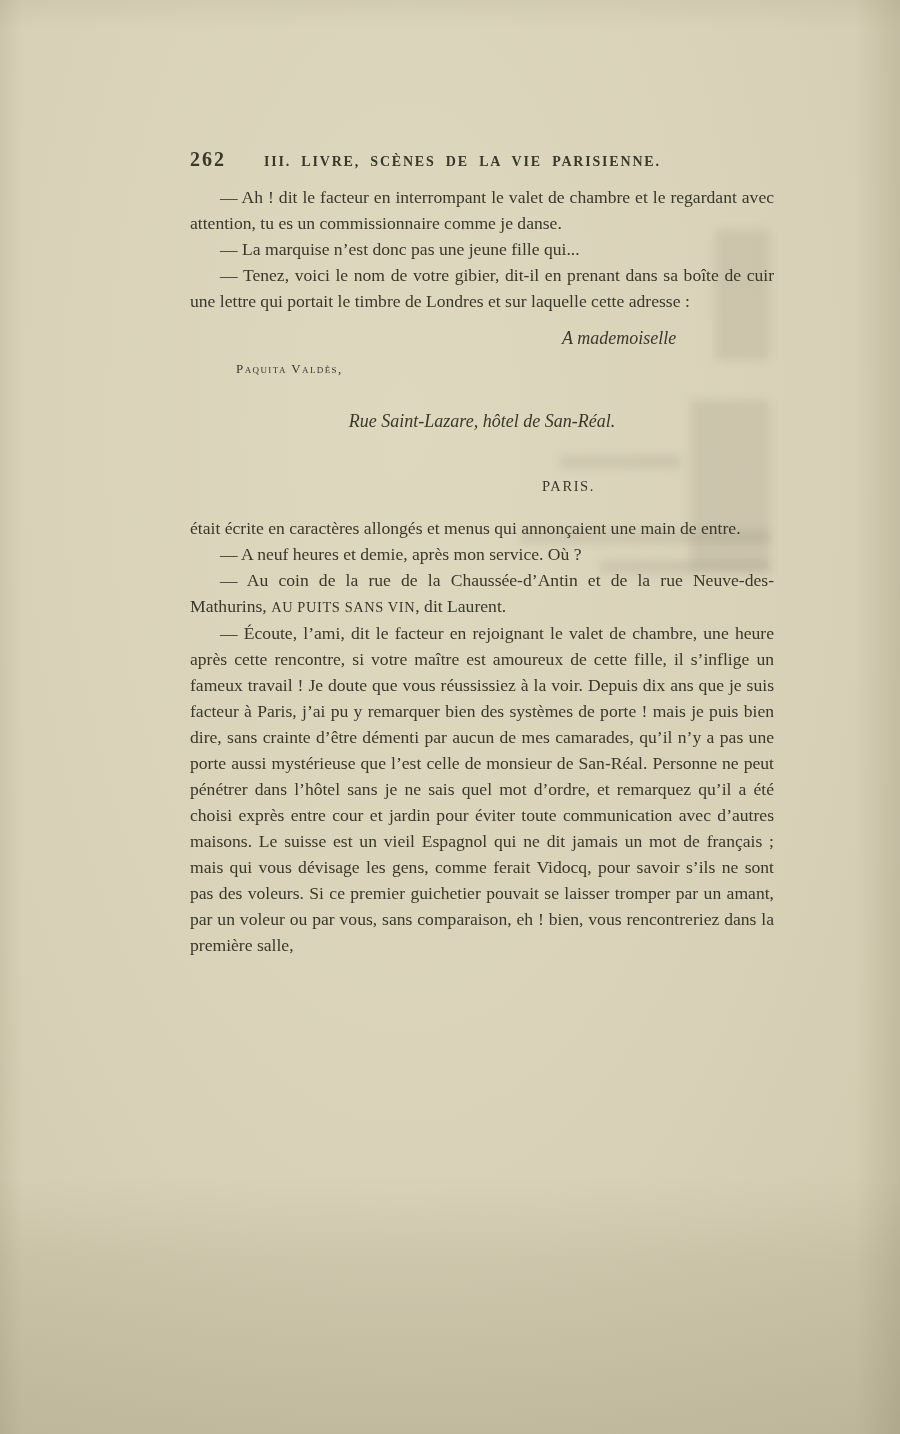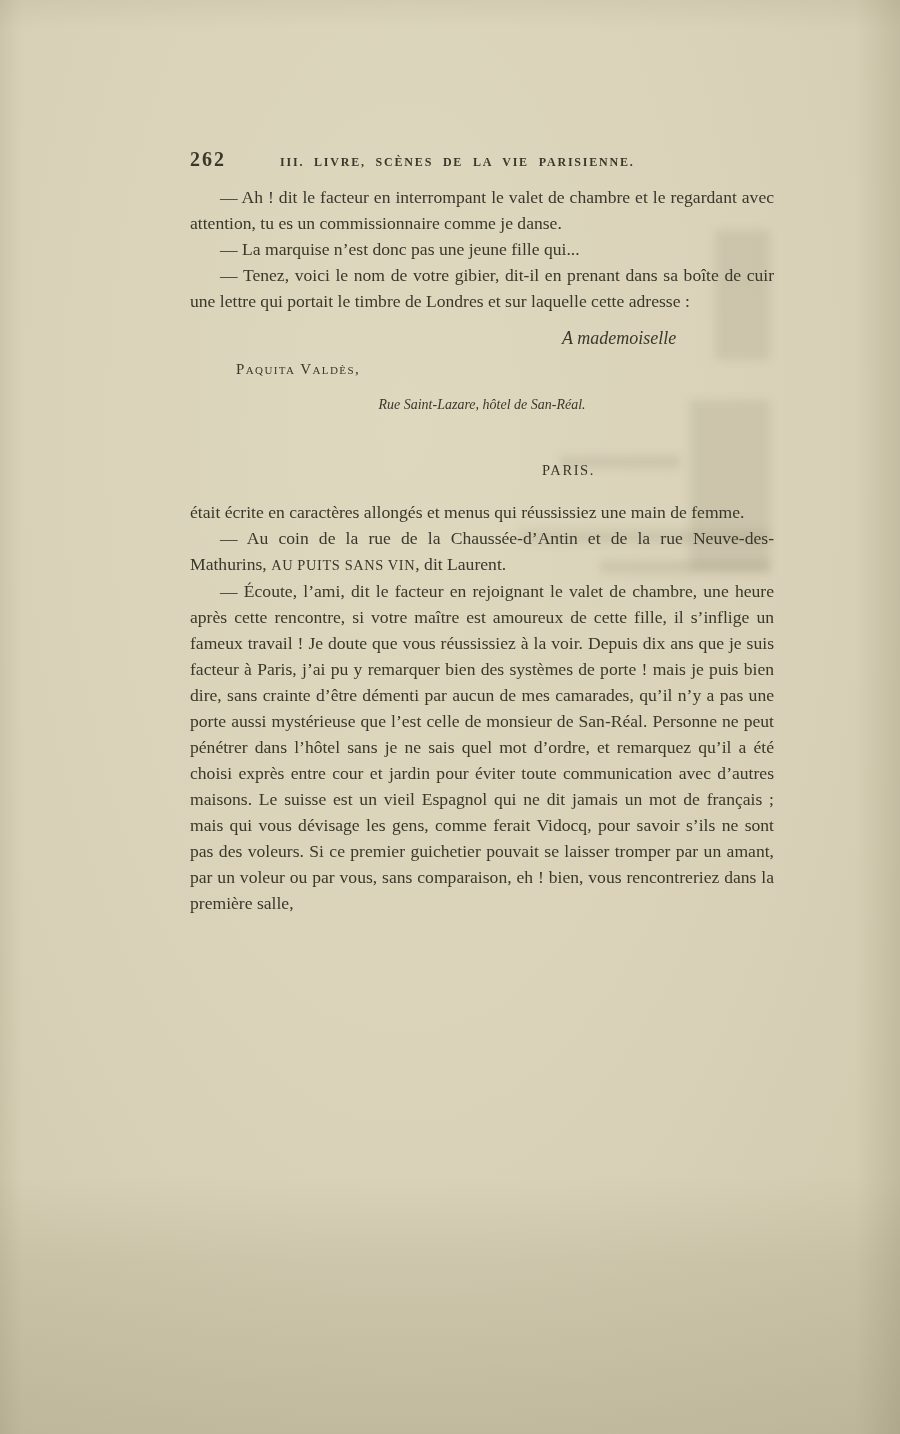--- a/index.html
+++ b/index.html
@@ -38,22 +38,22 @@
     width: 584px;
     display: flex;
     align-items: baseline;
   }
   .pagenum {
     font-size: 20px;
     font-weight: bold;
     letter-spacing: 2px;
   }
   .running-title {
-    margin-left: 54px;
-    font-size: 12px;
+    margin-left: 38px;
+    font-size: 14px;
     font-weight: bold;
     letter-spacing: 1.8px;
     word-spacing: 5px;
     white-space: nowrap;
   }
   #text-block {
     position: absolute;
     top: 184px;
     left: 190px;
     width: 584px;
@@ -77,28 +77,28 @@
     padding-left: 372px;
     font-style: italic;
     font-size: 18px;
     line-height: 30px;
     margin-bottom: 2px;
   }
   .addr-name {
     padding-left: 46px;
     font-variant: small-caps;
     letter-spacing: 1.4px;
-    font-size: 15px;
+    font-size: 13px;
     line-height: 28px;
-    margin-bottom: 8px;
+    margin-bottom: 24px;
   }
   .addr-street {
     text-align: center;
     font-style: italic;
-    font-size: 14px;
+    font-size: 18px;
     line-height: 28px;
     margin-bottom: 12px;
   }
   .addr-city {
     padding-left: 352px;
     text-transform: uppercase;
     letter-spacing: 1.6px;
     font-size: 14.5px;
     line-height: 24px;
     margin-top: 39px;
@@ -131,21 +131,22 @@
     <p class="para">— La marquise n’est donc pas une jeune fille qui...</p>
     <p class="para">— Tenez, voici le nom de votre gibier, dit-il en prenant dans sa boîte de cuir une lettre qui portait le timbre de Londres et sur laquelle cette adresse :</p>
 
     <div class="address">
       <div class="addr-salutation">A mademoiselle</div>
       <div class="addr-name">Paquita Valdès,</div>
       <div class="addr-street">Rue Saint-Lazare, hôtel de San-Réal.</div>
       <div class="addr-city">Paris.</div>
     </div>
 
-    <p class="para no-indent">était écrite en caractères allongés et menus qui réussissiez une main de femme.</p>
+    <p class="para no-indent">était écrite en caractères allongés et menus qui annonçaient une main de entre.</p>
+    <p class="para">— A neuf heures et demie, après mon service. Où ?</p>
 
     <p class="para"><span>— Au coin de la rue de la Chaussée-d’Antin et de la rue Neuve-des-Mathurins, </span><span class="tavern-sc">au puits sans vin</span><span>, dit Laurent.</span></p>
 
     <p class="para">— Écoute, l’ami, dit le facteur en rejoignant le valet de chambre, une heure après cette rencontre, si votre maître est amoureux de cette fille, il s’inflige un fameux travail ! Je doute que vous réussissiez à la voir. Depuis dix ans que je suis facteur à Paris, j’ai pu y remarquer bien des systèmes de porte ! mais je puis bien dire, sans crainte d’être démenti par aucun de mes camarades, qu’il n’y a pas une porte aussi mystérieuse que l’est celle de monsieur de San-Réal. Personne ne peut pénétrer dans l’hôtel sans je ne sais quel mot d’ordre, et remarquez qu’il a été choisi exprès entre cour et jardin pour éviter toute communication avec d’autres maisons. Le suisse est un vieil Espagnol qui ne dit jamais un mot de français ; mais qui vous dévisage les gens, comme ferait Vidocq, pour savoir s’ils ne sont pas des voleurs. Si ce premier guichetier pouvait se laisser tromper par un amant, par un voleur ou par vous, sans comparaison, eh ! bien, vous rencontreriez dans la première salle,</p>
 
   </main>
 
 </div>
 
 </body></html>

